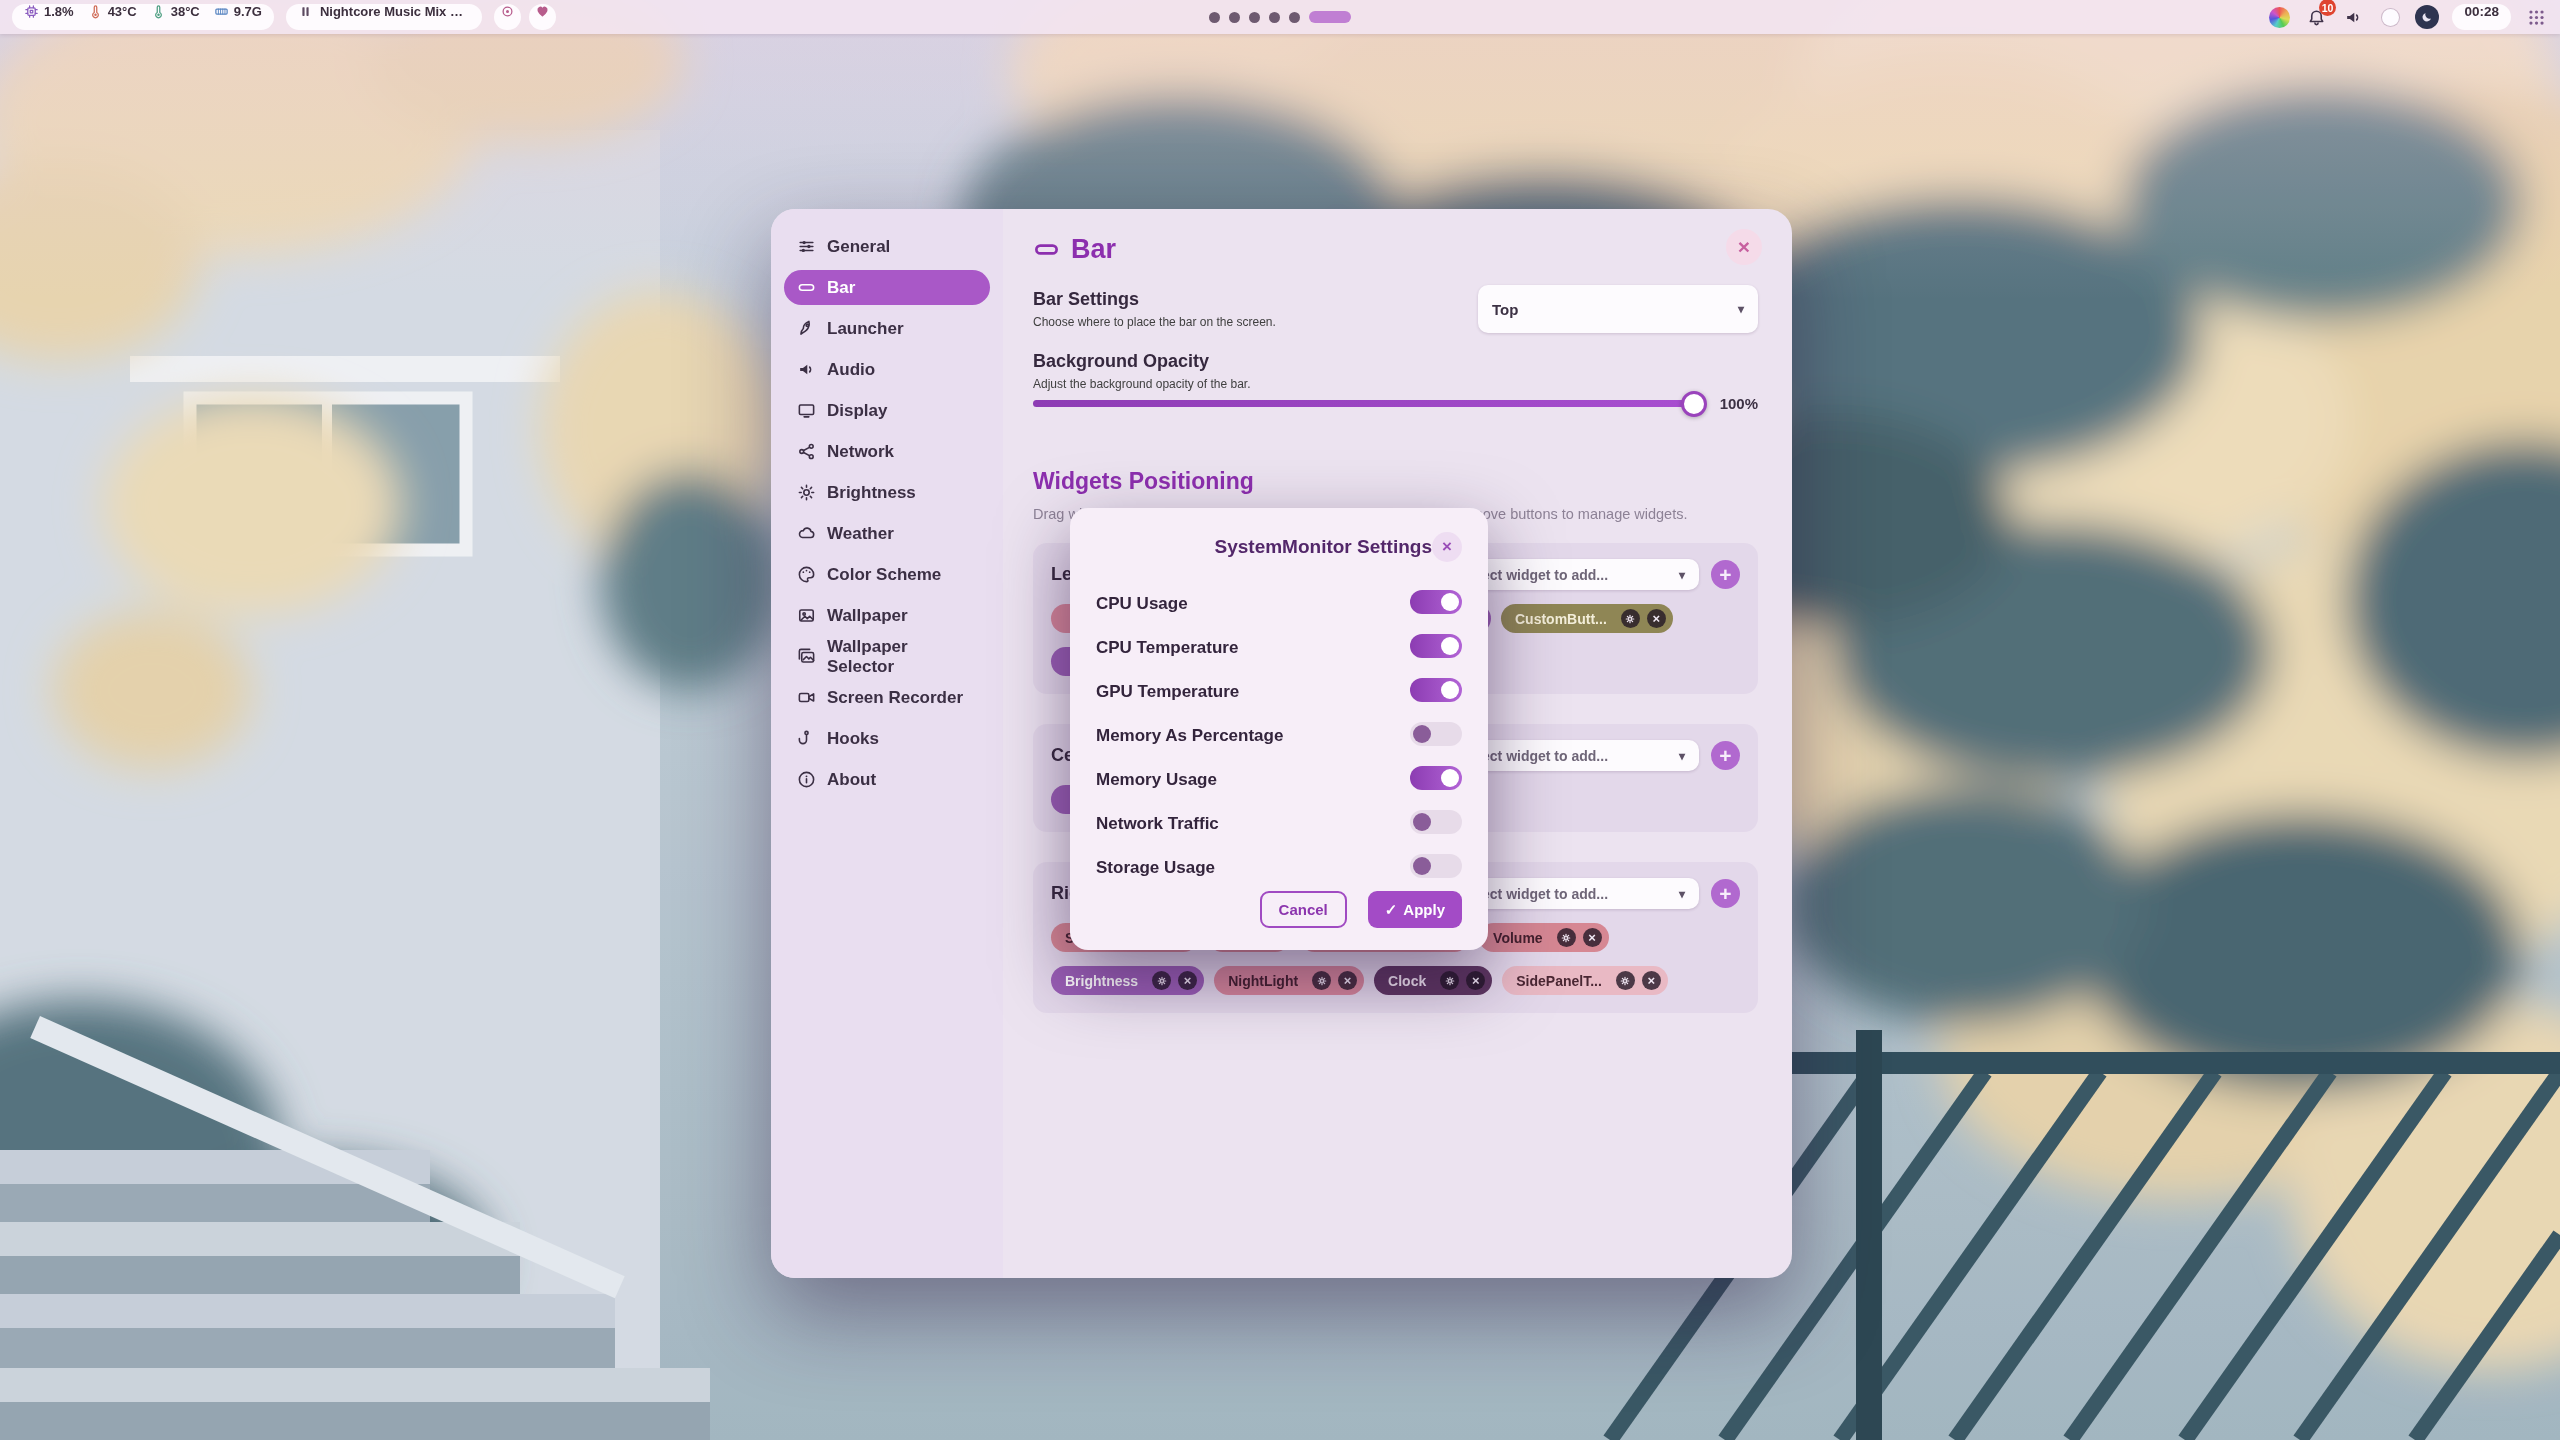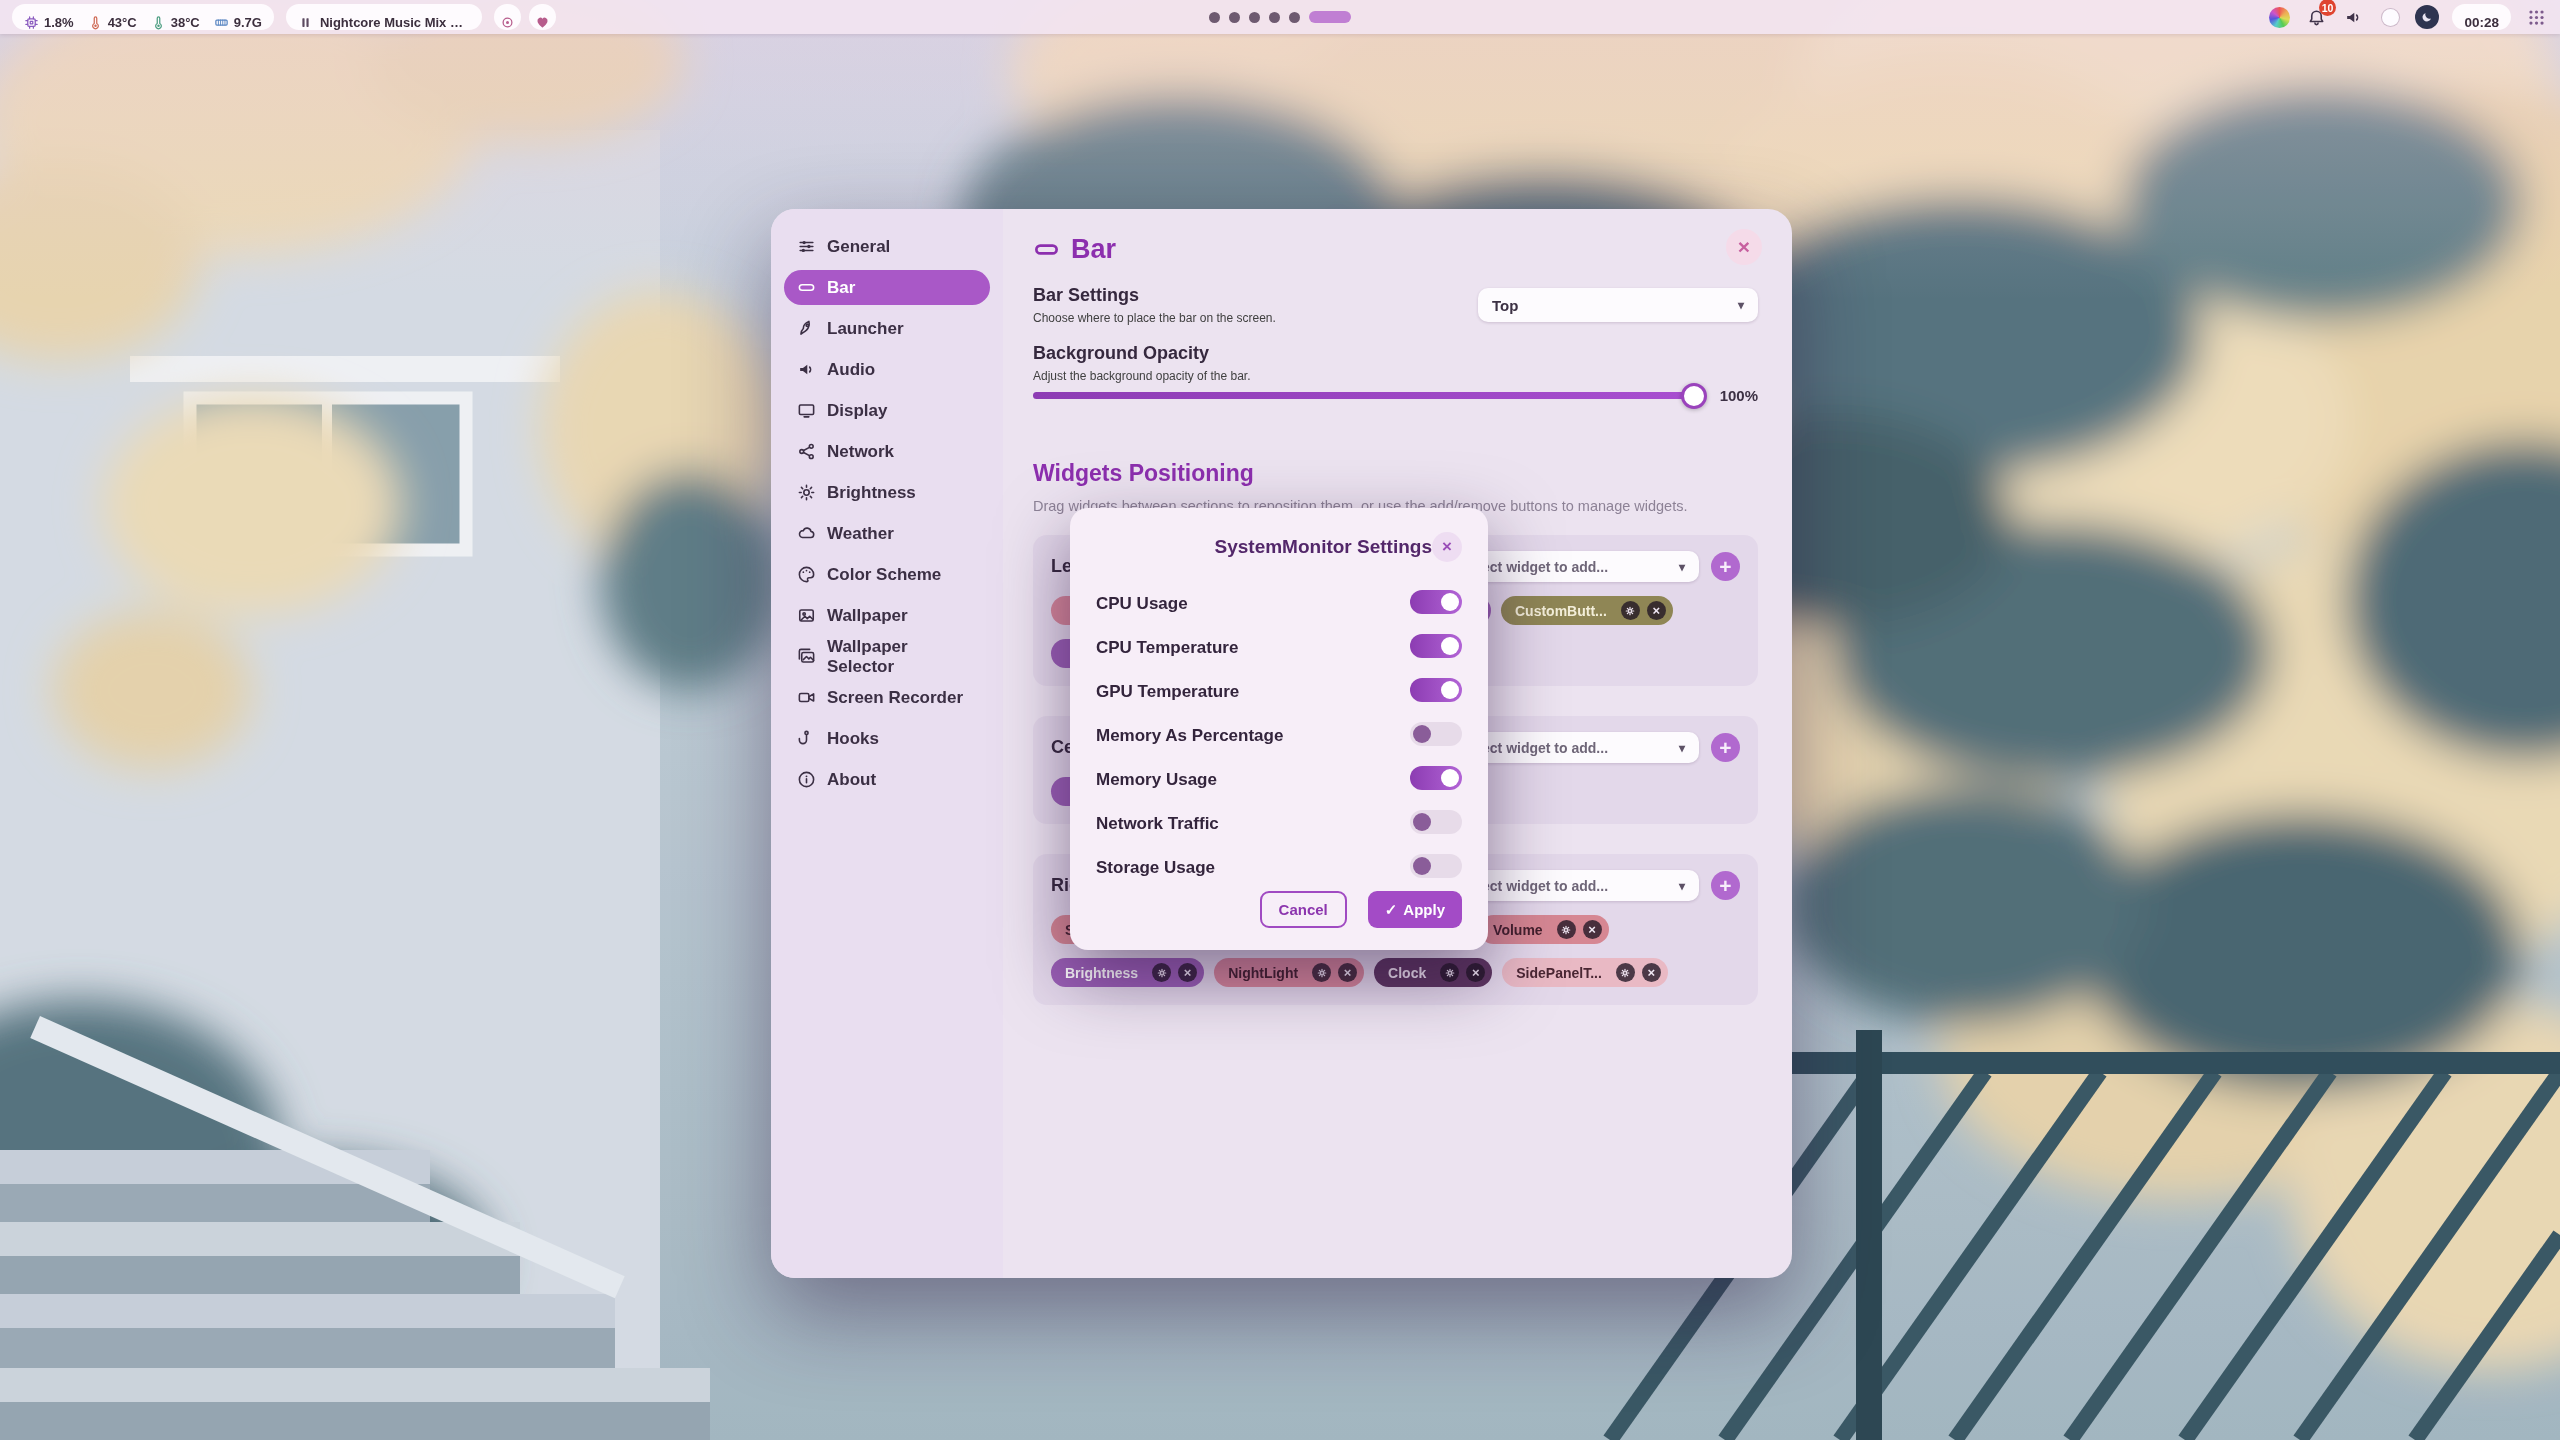--- a/index.html
+++ b/index.html
@@ -12,21 +12,21 @@
   
   #topbar { position:absolute; top:0; left:0; right:0; height:34px;
     background:rgba(243,229,241,0.88); z-index:10;
     display:flex; align-items:center; padding:0 12px;
     box-shadow:0 1px 4px rgba(80,40,90,0.15); }
   .tb-left { display:flex; align-items:center; gap:12px; }
   .tb-center { position:absolute; left:50%; transform:translateX(-50%);
     display:flex; align-items:center; gap:9px; }
   .tb-right { margin-left:auto; display:flex; align-items:center; gap:13px; }
   .pill { background:rgba(255,253,255,0.92); border-radius:14px; height:26px;
-    display:flex; align-items:flex-end; padding:0 12px; gap:7px;
+    display:flex; align-items:flex-start; padding:0 12px; gap:7px;
     font-size:13px; color:#3c2f3e; font-weight:700; }
   .stat { display:flex; align-items:center; gap:5px; }
   .stat + .stat { margin-left:7px; }
   .ic { display:inline-flex; align-items:center; justify-content:center; }
   .ic svg { width:15px; height:15px; display:block; fill:none; stroke:currentColor;
     stroke-width:2; stroke-linecap:round; stroke-linejoin:round; }
   .media-title { max-width:150px; white-space:nowrap; overflow:hidden; text-overflow:ellipsis; font-weight:600;}
   .mini-pill { width:27px; justify-content:center; padding:0; color:#b75c8c; }
   .ws-dot { width:11px; height:11px; border-radius:6px; background:#6e5a70; }
   .ws-active { width:42px; height:12px; border-radius:7px; background:#c07fd3; }
@@ -59,21 +59,21 @@
   .content-header { display:flex; align-items:center; gap:11px; color:#8c2fae; margin-bottom:16px; height:40px;}
   .content-header .ic svg { width:27px; height:27px; stroke-width:2.4; }
   .content-title { font-size:27px; font-weight:700; }
   .close-btn { position:absolute; top:20px; right:30px; width:36px; height:36px; border-radius:50%;
     background:#f5dbe9; color:#c75f9f; display:flex; align-items:center; justify-content:center;
     font-size:21px; font-weight:700; }
 
   .setting-row { display:flex; align-items:center; justify-content:space-between; margin-bottom:18px; }
   .setting-label { font-size:18px; font-weight:700; color:#35283e; margin-bottom:5px; }
   .setting-desc { font-size:12px; color:#404040; }
-  .dropdown { background:#fdfbfe; border-radius:10px; height:34px; display:flex; align-items:center;
+  .dropdown { background:#fdfbfe; border-radius:10px; height:48px; display:flex; align-items:center;
     justify-content:space-between; padding:0 14px; font-size:15px; color:#3c3144;
     box-shadow:0 1px 3px rgba(60,30,70,0.18); width:280px; font-weight:600; }
   .dd-chevron { font-size:12px; color:#5d5166; }
 
   .slider-row { display:flex; align-items:center; gap:16px; margin:4px 0 16px; }
   .slider-track { flex:1; height:7px; border-radius:4px; background:#dccfe2; position:relative; }
   .slider-fill { height:100%; border-radius:4px; background:linear-gradient(90deg,#8d3cb4,#a84ed0); position:relative; }
   .slider-knob { position:absolute; right:-13px; top:50%; transform:translateY(-50%);
     width:26px; height:26px; border-radius:50%; background:#fff; border:3px solid #9a43bc;
     box-shadow:0 1px 4px rgba(0,0,0,0.25); }

